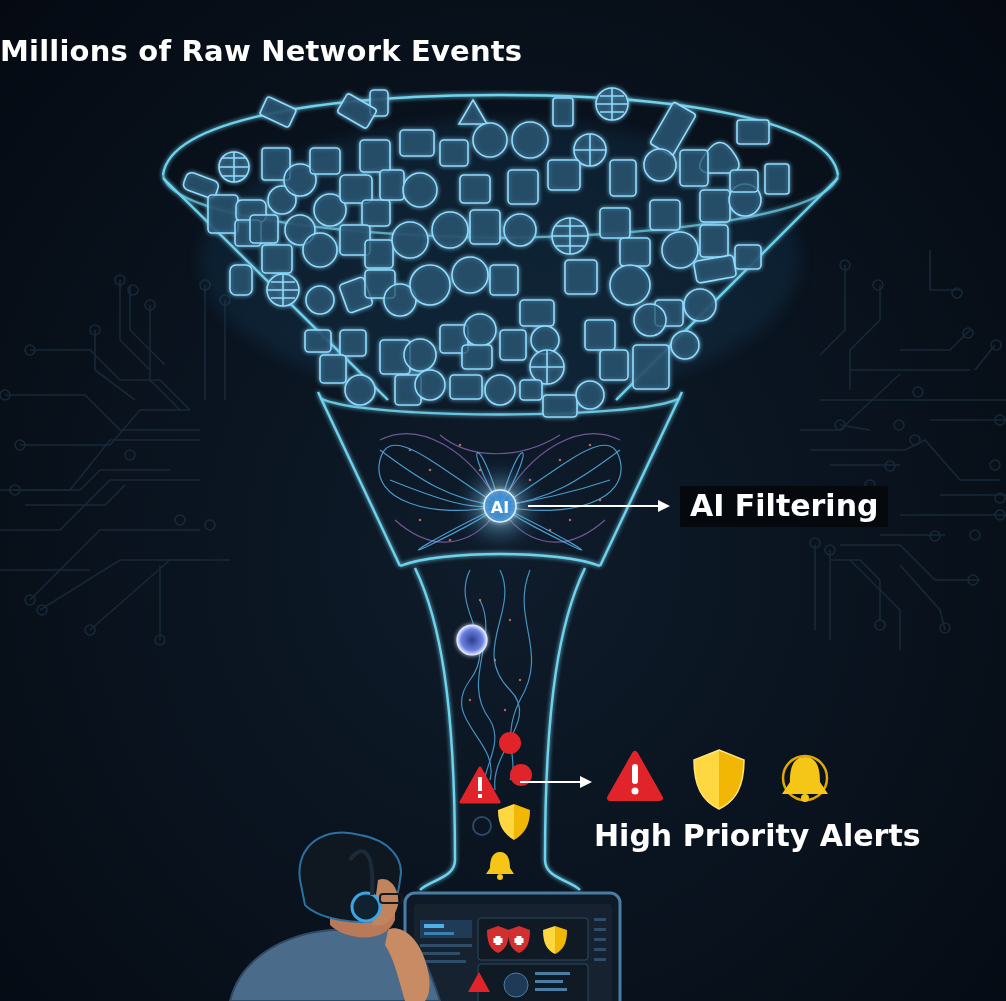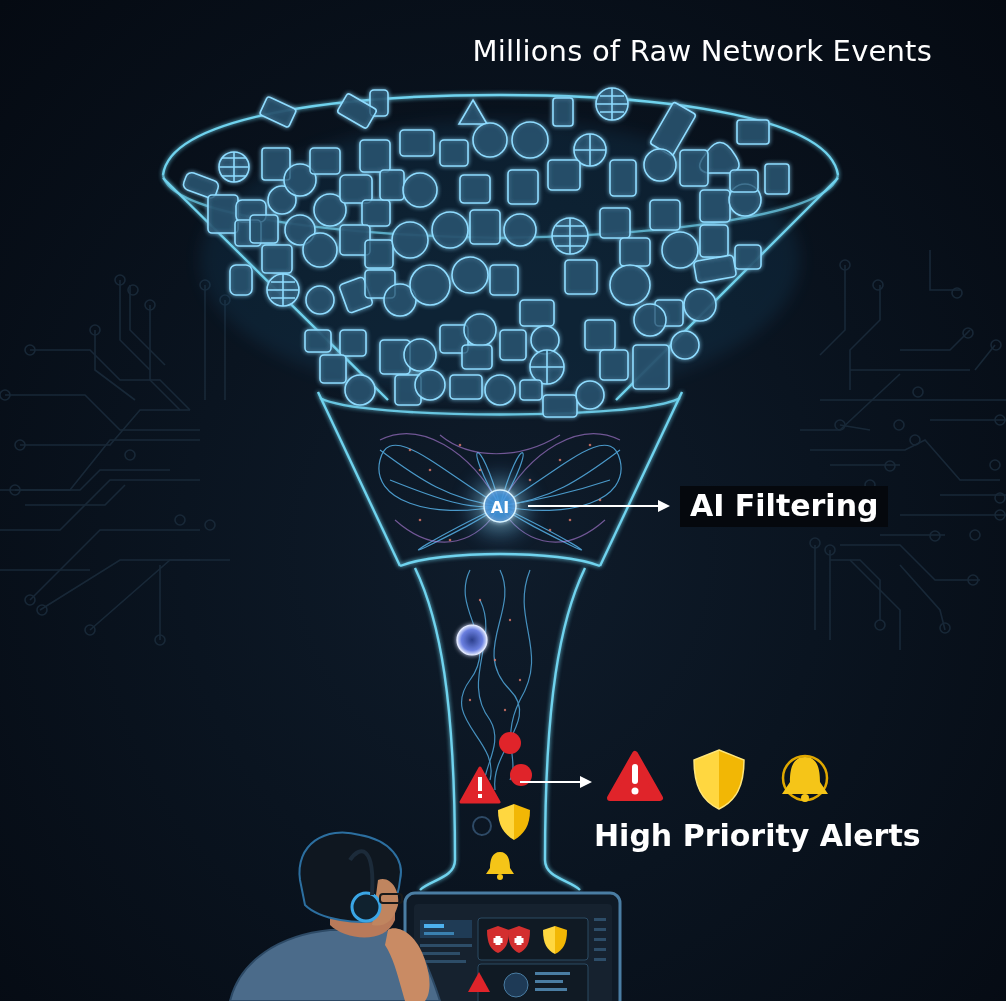--- a/index.html
+++ b/index.html
@@ -3,22 +3,22 @@
 <meta charset="utf-8">
 <style>
   html, body { margin:0; padding:0; }
   body {
     width:1006px; height:1001px; overflow:hidden; position:relative;
     background: radial-gradient(ellipse at 50% 55%, #0f1c2b 0%, #0a1420 45%, #050a12 100%);
     font-family: "DejaVu Sans", "Liberation Sans", sans-serif;
   }
   .stage { position:absolute; left:0; top:0; width:1006px; height:1001px; }
   .title {
-    position:absolute; left:0; width:932px; top:34px; text-align:right;
-    color:#ffffff; font-weight:normal; font-size:29px; letter-spacing:0.2px;
+    position:absolute; left:0; width:932px; top:34px; text-align:left;
+    color:#ffffff; font-weight:bold; font-size:29px; letter-spacing:0.2px;
   }
   .label {
     position:absolute; color:#ffffff; font-weight:bold; background:#05080d;
     padding:2px 10px 4px 10px; white-space:nowrap;
   }
   .label-ai { left:680px; top:486px; font-size:30px; }
   .label-alerts { left:584px; top:816px; font-size:30px; background:transparent; }
   svg text { font-family: "DejaVu Sans", "Liberation Sans", sans-serif; }
 </style>
 </head>

